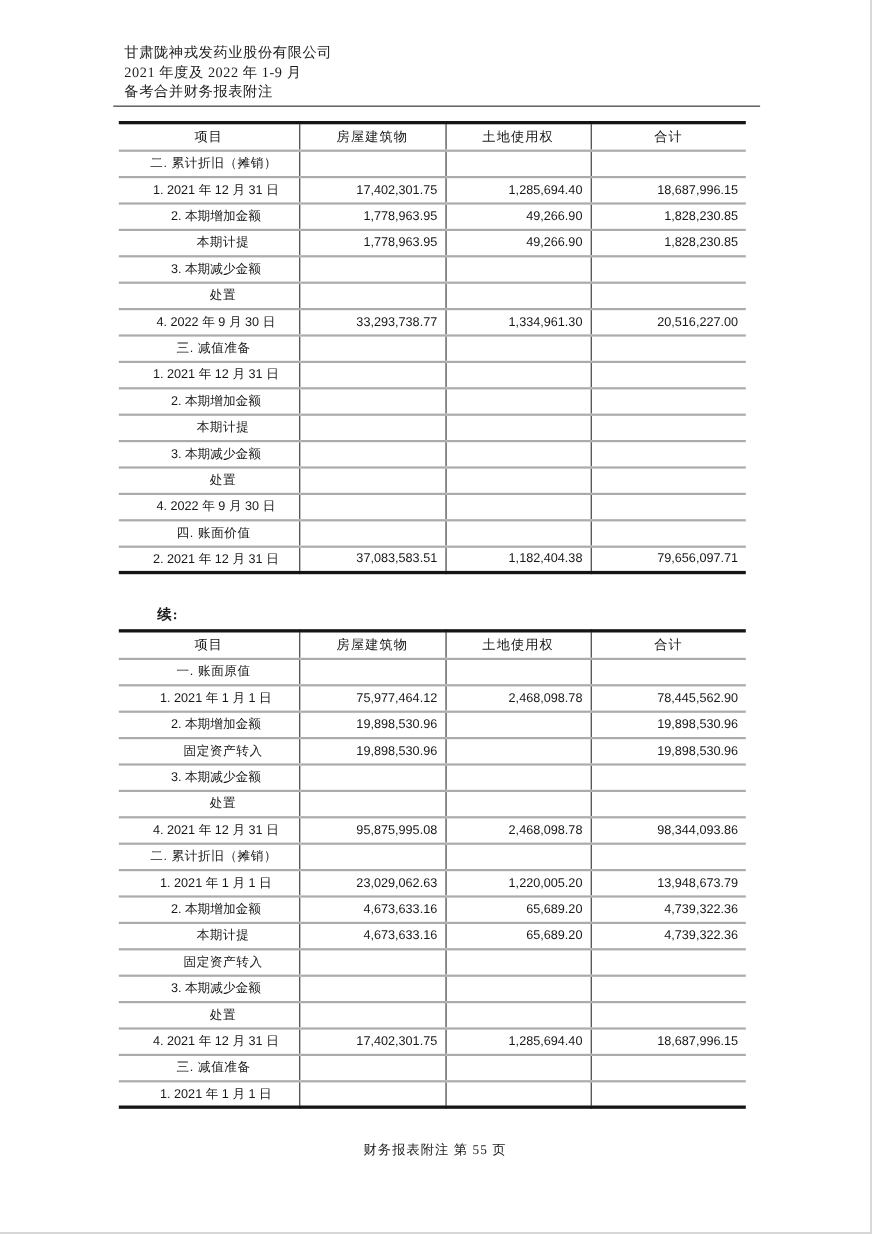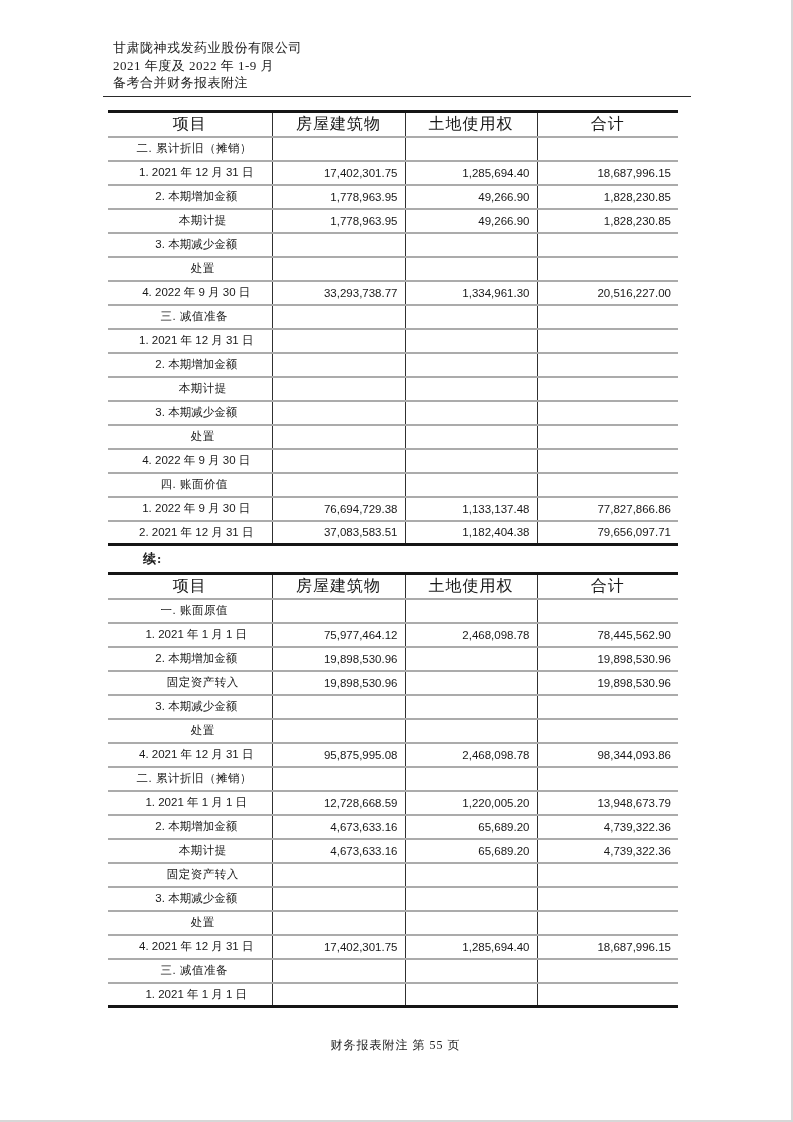--- a/index.html
+++ b/index.html
@@ -45,21 +45,21 @@
     padding:0;
     overflow:hidden;
     white-space:nowrap;
   }
   table.fin th:last-child, table.fin td:last-child { border-right:none; }
   table.fin tbody tr:last-child td { border-bottom:none;margin-top:40px; }
   table.fin thead th {
     height:25px;
     font-weight:normal;
     text-align:center;
-    font-size:16px;
+    font-size:12px;
     letter-spacing:1px;
   }
   table.fin td.label { text-align:center; }
   table.fin td.label.section { padding-left:9px; letter-spacing:0.5px; }
   table.fin td.label.item    { padding-left:13px; }
   table.fin td.label.sub     { padding-left:26px; letter-spacing:0.5px; }
   table.fin td.num { text-align:right; padding-right:7px; }
   .continued {
     position:absolute; left:143px; top:550px;
     font-size:13px; font-weight:bold;
@@ -185,26 +185,20 @@
             <td class="num"></td>
             <td class="num"></td>
           </tr>
           <tr>
             <td class="label section">四. 账面价值</td>
             <td class="num"></td>
             <td class="num"></td>
             <td class="num"></td>
           </tr>
           <tr>
-            <td class="label item">1. 2022 年 9 月 30 日</td>
-            <td class="num">76,694,729.38</td>
-            <td class="num">1,133,137.48</td>
-            <td class="num">77,827,866.86</td>
-          </tr>
-          <tr>
             <td class="label item">2. 2021 年 12 月 31 日</td>
             <td class="num">37,083,583.51</td>
             <td class="num">1,182,404.38</td>
             <td class="num">79,656,097.71</td>
           </tr>
         </tbody>
     </table>
   </div>
 
   <div class="continued">续:</div>
@@ -269,21 +263,21 @@
             <td class="num">98,344,093.86</td>
           </tr>
           <tr>
             <td class="label section">二. 累计折旧（摊销）</td>
             <td class="num"></td>
             <td class="num"></td>
             <td class="num"></td>
           </tr>
           <tr>
             <td class="label item">1. 2021 年 1 月 1 日</td>
-            <td class="num">12,728,668.59</td>
+            <td class="num">23,029,062.63</td>
             <td class="num">1,220,005.20</td>
             <td class="num">13,948,673.79</td>
           </tr>
           <tr>
             <td class="label item">2. 本期增加金额</td>
             <td class="num">4,673,633.16</td>
             <td class="num">65,689.20</td>
             <td class="num">4,739,322.36</td>
           </tr>
           <tr>

